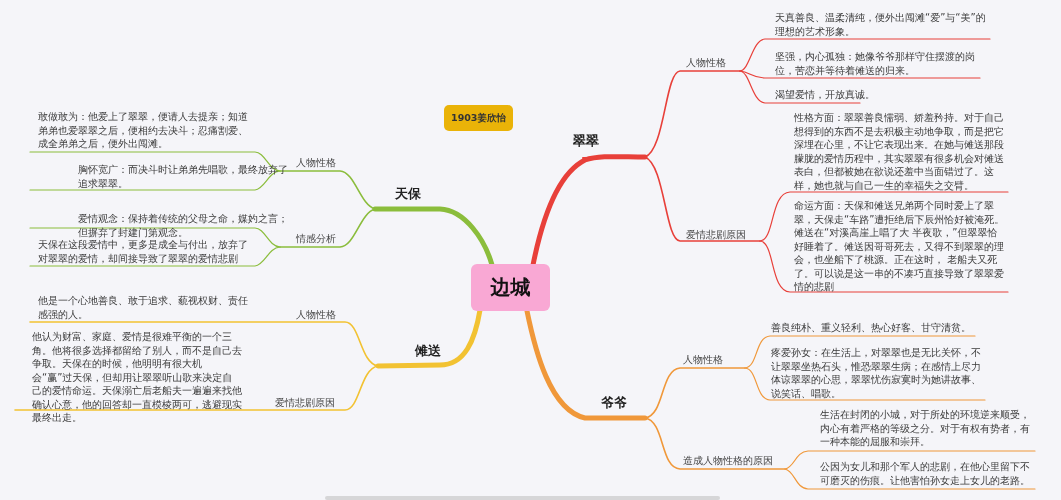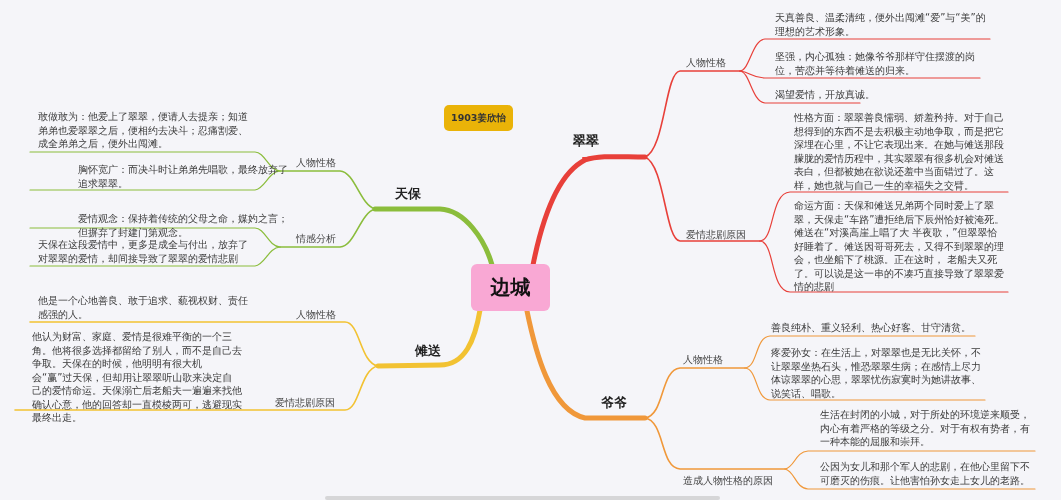--- a/index.html
+++ b/index.html
@@ -100,20 +100,20 @@
 
 <div class="main" style="left:395px; top:342px;margin-left:20px;">傩送</div>
 <div class="lbl" style="left:296px; top:308px;">人物性格</div>
 <div class="lbl" style="left:275px; top:396px;">爱情悲剧原因</div>
 
 <div class="t" style="left:38px; top:294px; width:215px;">他是一个心地善良、敢于追求、藐视权财、责任感强的人。</div>
 <div class="t" style="left:32px; top:330px; width:210px;">他认为财富、家庭、爱情是很难平衡的一个三角。他将很多选择都留给了别人，而不是自己去争取。天保在的时候，他明明有很大机会“赢”过天保，但却用让翠翠听山歌来决定自己的爱情命运。天保溺亡后老船夫一遍遍来找他确认心意，他的回答却一直模棱两可，逃避现实最终出走。</div>
 
 <div class="main" style="left:601px; top:394px;">爷爷</div>
 <div class="lbl" style="left:683px; top:353px;">人物性格</div>
-<div class="lbl" style="left:683px; top:454px;margin-top:20px;">造成人物性格的原因</div>
+<div class="lbl" style="left:683px; top:454px;">造成人物性格的原因</div>
 
 <div class="t" style="left:771px; top:321px; width:215px;">善良纯朴、重义轻利、热心好客、甘守清贫。</div>
 <div class="t" style="left:771px; top:346px; width:215px;">疼爱孙女：在生活上，对翠翠也是无比关怀，不让翠翠坐热石头，惟恐翠翠生病；在感情上尽力体谅翠翠的心思，翠翠忧伤寂寞时为她讲故事、说笑话、唱歌。</div>
 <div class="t" style="left:820px; top:408px; width:215px;">生活在封闭的小城，对于所处的环境逆来顺受，内心有着严格的等级之分。对于有权有势者，有一种本能的屈服和崇拜。</div>
 <div class="t" style="left:820px; top:460px; width:215px;">公因为女儿和那个军人的悲剧，在他心里留下不可磨灭的伤痕。让他害怕孙女走上女儿的老路。</div>
 
 <div class="scrollbar"></div>
 
 </body></html>

